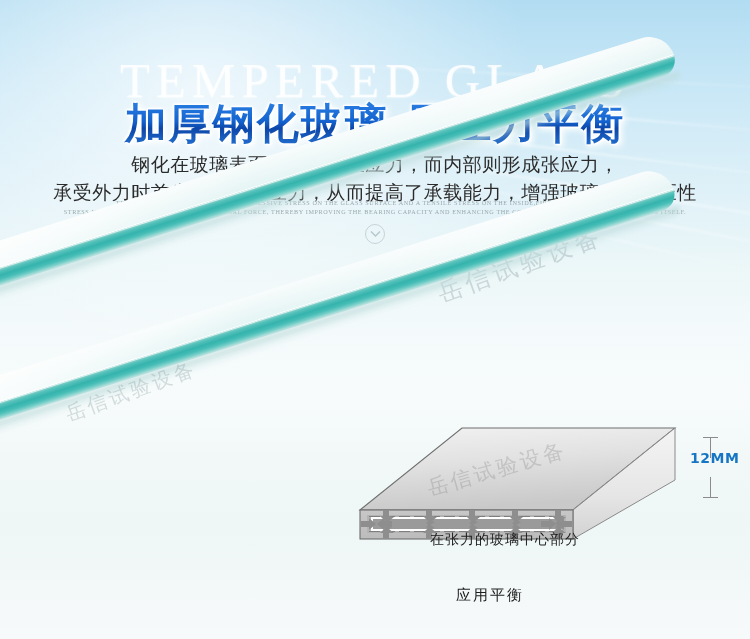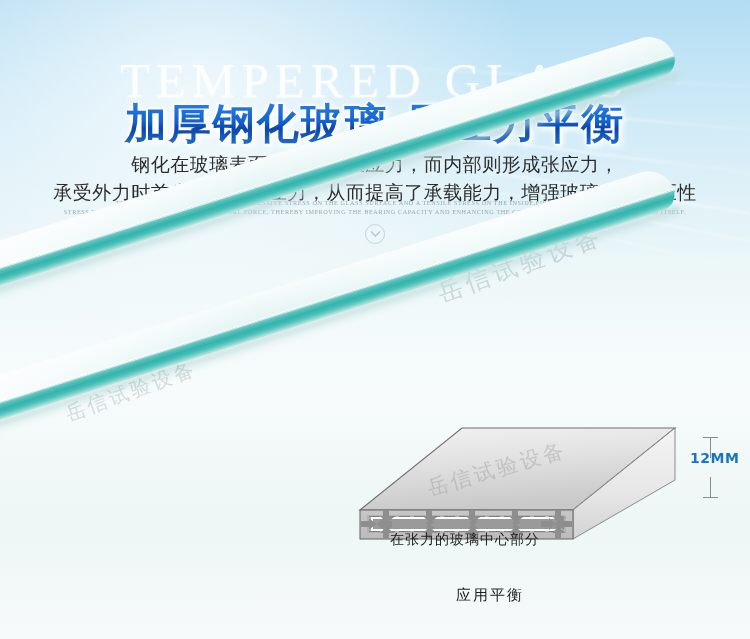--- a/index.html
+++ b/index.html
@@ -169,21 +169,21 @@
 
   
   .diagram{ position:absolute; left:345px; top:418px; width:360px; height:200px; }
   .dm-svg{ position:absolute; left:0; top:0; }
 
   .core-label{
     position:absolute;
     font-family:"DejaVu Sans", sans-serif;
     font-size:14px;
     color:#1c1c1c;
-    left:57px; top:531px; width:230px; text-align:left;
+    left:57px; top:531px; width:230px; text-align:center;
     letter-spacing:1px;
     white-space:nowrap;
   }
   .apply-label{
     position:absolute;
     font-family:"DejaVu Sans", sans-serif;
     font-size:15px;
     color:#1c1c1c;
     left:0px; top:586px; width:290px; text-align:center;
     letter-spacing:2px;

